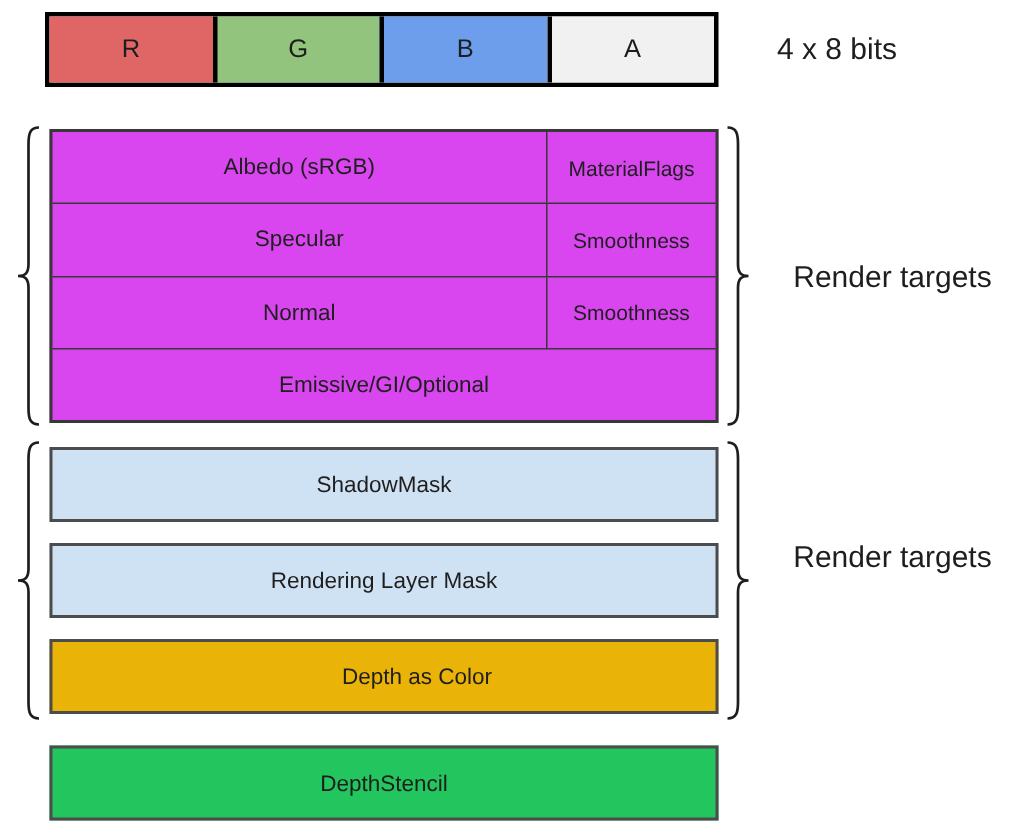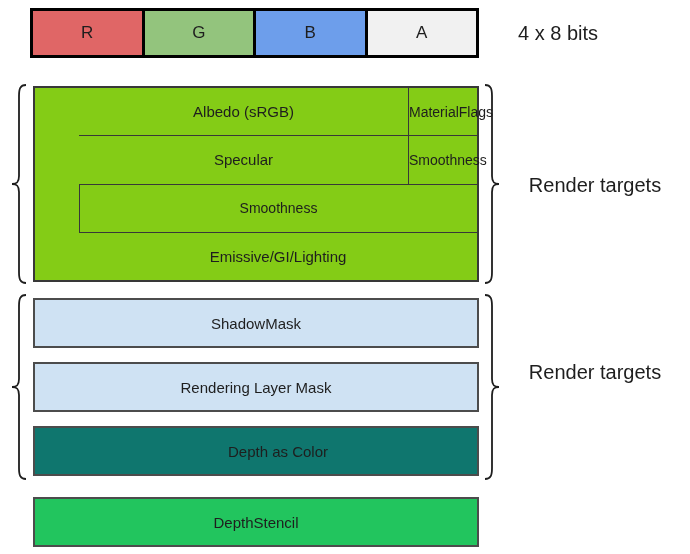--- a/index.html
+++ b/index.html
@@ -67,52 +67,53 @@
 <div class="canvas">
 
   <div class="bits-bar">
     <div class="bits-cell" style="background-color: rgb(224, 102, 102);">R</div>
     <div class="bits-cell" style="background-color: rgb(147, 196, 125);">G</div>
     <div class="bits-cell" style="background-color: rgb(109, 158, 235);">B</div>
     <div class="bits-cell" style="background-color: rgb(241, 241, 241);">A</div>
   </div>
   <div class="caption bits-caption">4 x 8 bits</div>
 
-  <div class="gtable" style="background-color: #84cc16; padding-left: 44px;">
+  <div class="gtable" style="background-color: #d946ef;">
     <div class="grow">
       <div class="gmain">Albedo (sRGB)</div>
       <div class="galpha">MaterialFlags</div>
     </div>
     <div class="grow">
       <div class="gmain">Specular</div>
       <div class="galpha">Smoothness</div>
     </div>
     <div class="grow">
+      <div class="gmain">Normal</div>
       <div class="galpha">Smoothness</div>
     </div>
     <div class="grow">
-      <div class="gfull">Emissive/GI/Lighting</div>
+      <div class="gfull">Emissive/GI/Optional</div>
     </div>
   </div>
 
   <div class="brace" style="left:9px;top:84px;height:200px;">
     <svg viewBox="0 0 20 200" preserveAspectRatio="none" fill="none" stroke="#1e1e1e" stroke-width="1.8">
       <path d="M 17 1 C 11 1 10 5 10 12 L 10 92 C 10 98 8 100 3 100 C 8 100 10 102 10 108 L 10 188 C 10 195 11 199 17 199"></path>
     </svg>
   </div>
   <div class="brace" style="left:482px;top:84px;height:200px;">
     <svg viewBox="0 0 20 200" preserveAspectRatio="none" fill="none" stroke="#1e1e1e" stroke-width="1.8">
       <path d="M 3 1 C 9 1 10 5 10 12 L 10 92 C 10 98 12 100 17 100 C 12 100 10 102 10 108 L 10 188 C 10 195 9 199 3 199"></path>
     </svg>
   </div>
   <div class="caption rt-label">Render targets</div>
 
   <div class="opt-box b1" style="background-color: rgb(207, 226, 243);">ShadowMask</div>
   <div class="opt-box b2" style="background-color: rgb(207, 226, 243);">Rendering Layer Mask</div>
-  <div class="opt-box b3" style="background-color: #0f766e; padding-left: 44px;">Depth as Color</div>
+  <div class="opt-box b3" style="background-color: #eab308; padding-left: 44px;">Depth as Color</div>
 
   <div class="brace" style="left:9px;top:294px;height:186px;">
     <svg viewBox="0 0 20 186" preserveAspectRatio="none" fill="none" stroke="#1e1e1e" stroke-width="1.8">
       <path d="M 17 1 C 11 1 10 5 10 12 L 10 85 C 10 91 8 93 3 93 C 8 93 10 95 10 101 L 10 174 C 10 181 11 185 17 185"></path>
     </svg>
   </div>
   <div class="brace" style="left:482px;top:294px;height:186px;">
     <svg viewBox="0 0 20 186" preserveAspectRatio="none" fill="none" stroke="#1e1e1e" stroke-width="1.8">
       <path d="M 3 1 C 9 1 10 5 10 12 L 10 85 C 10 91 12 93 17 93 C 12 93 10 95 10 101 L 10 174 C 10 181 9 185 3 185"></path>
     </svg>

